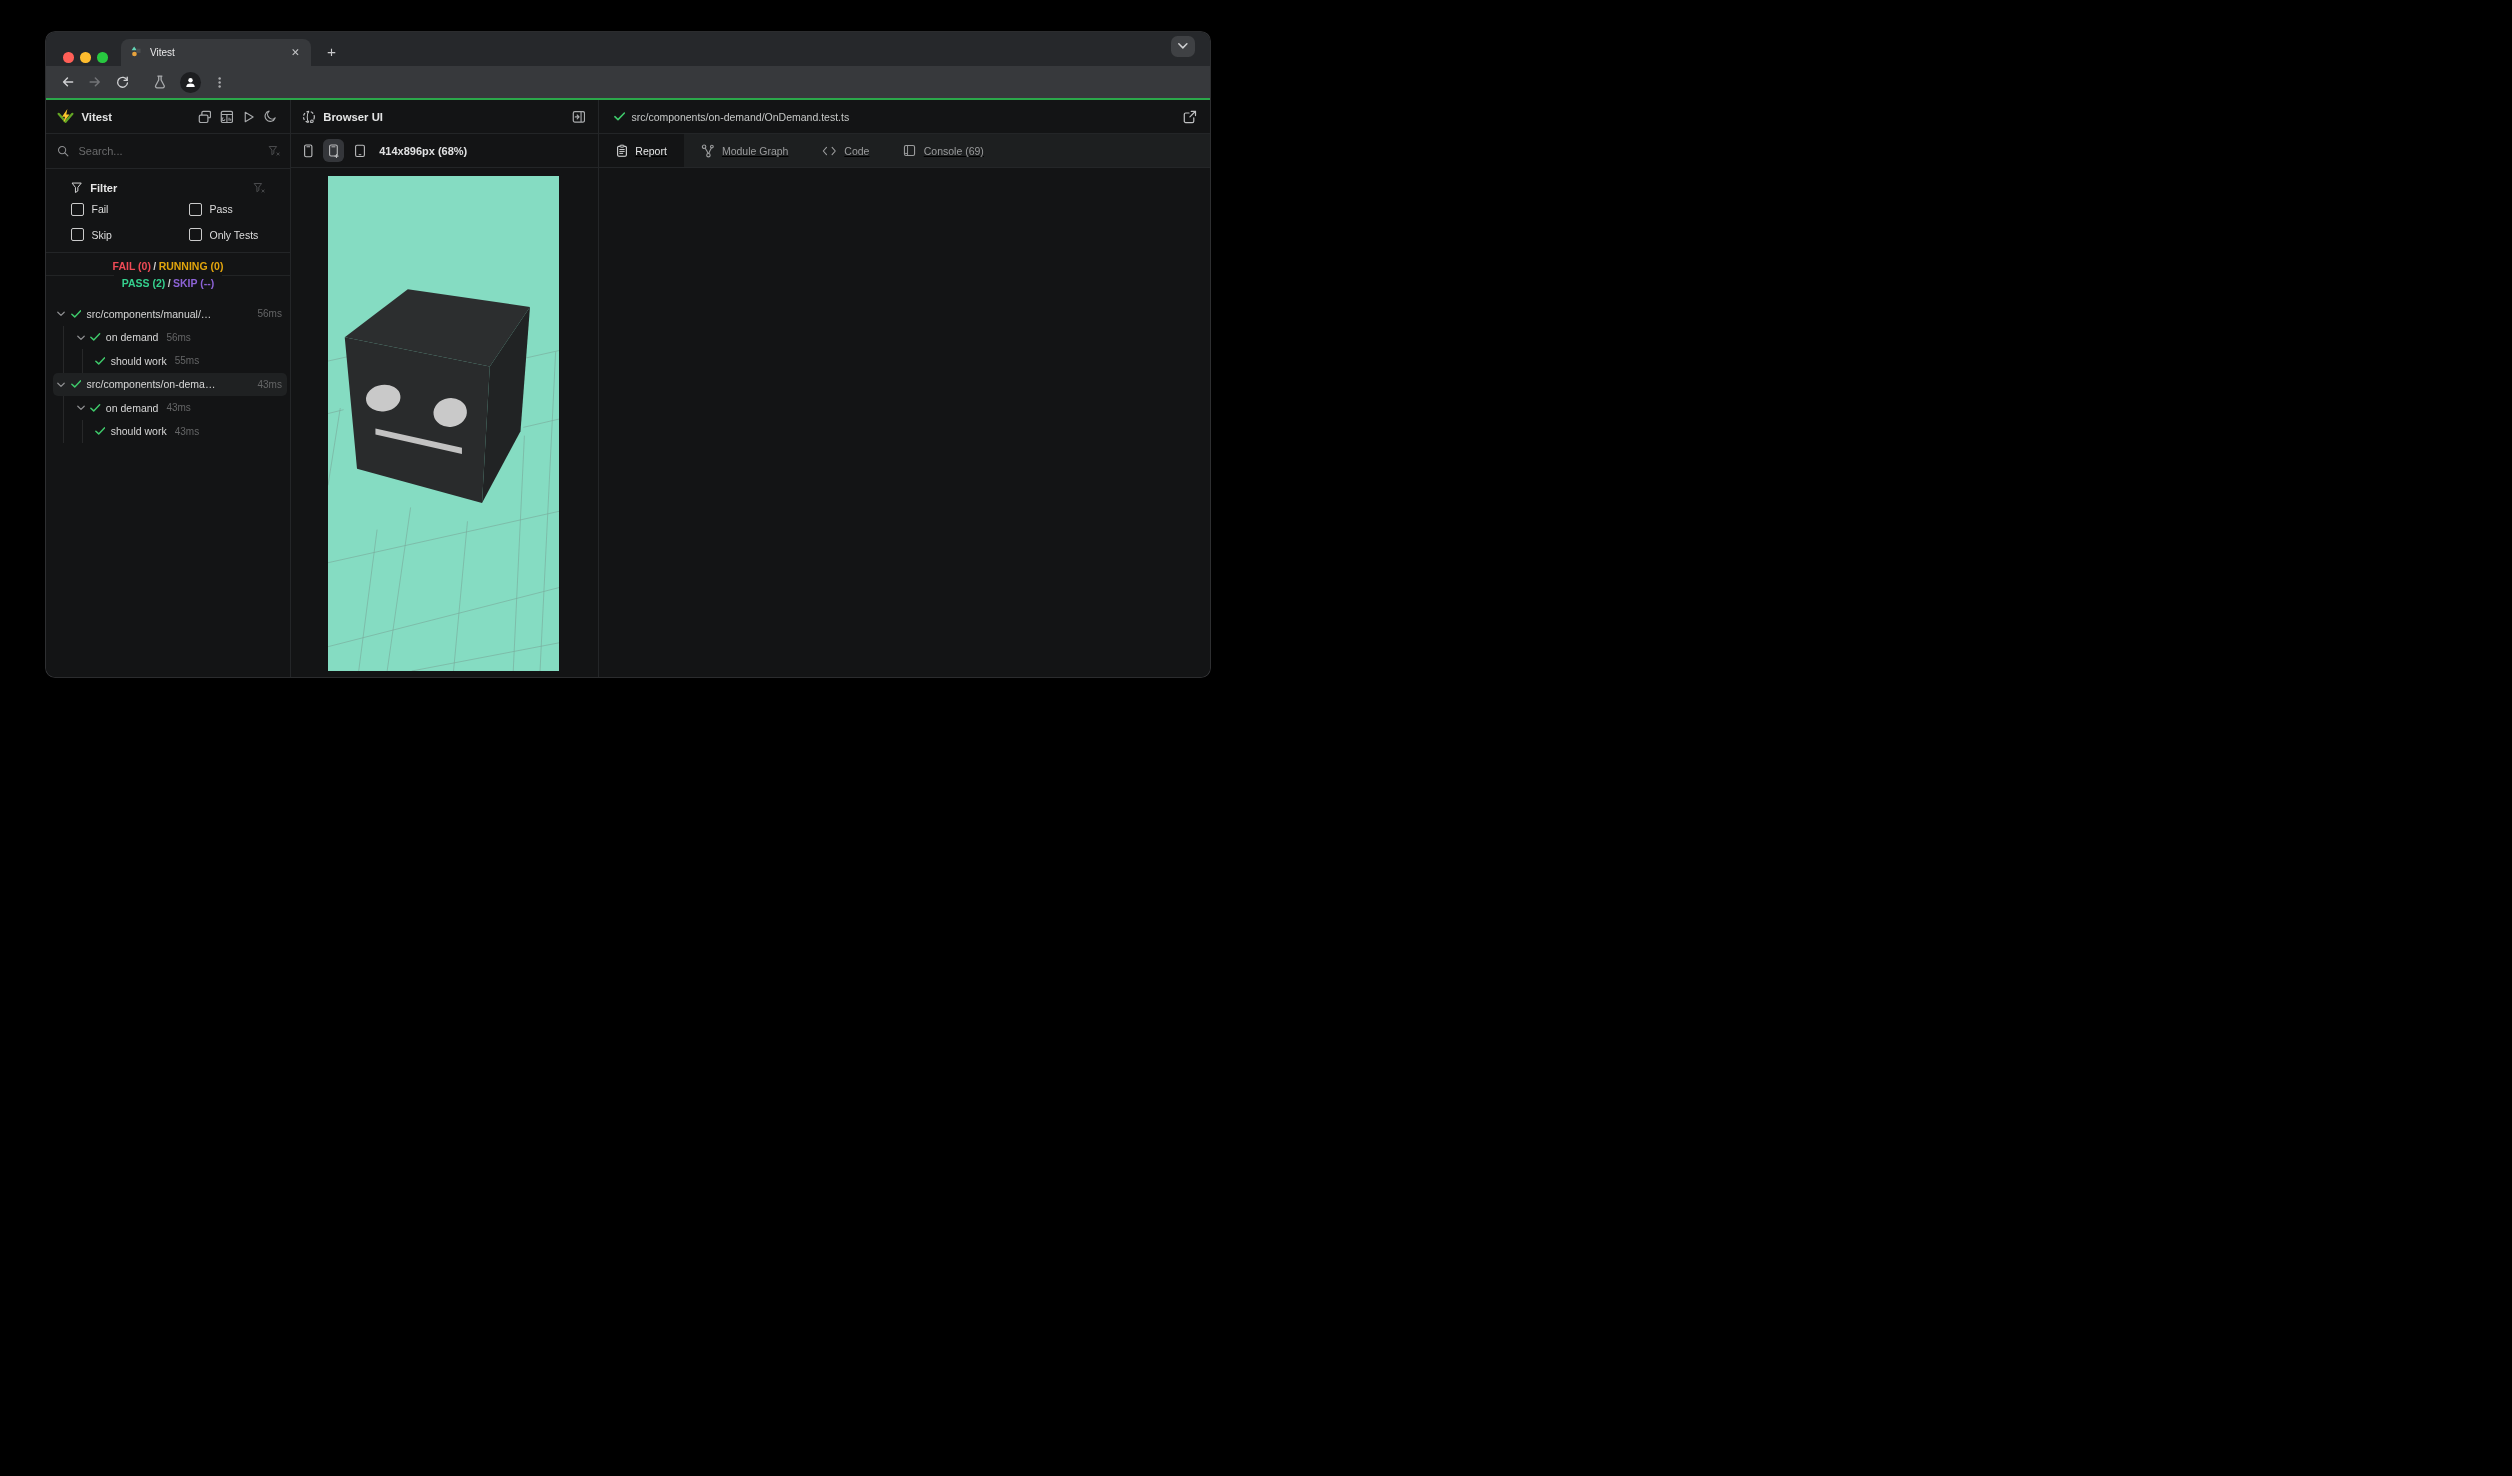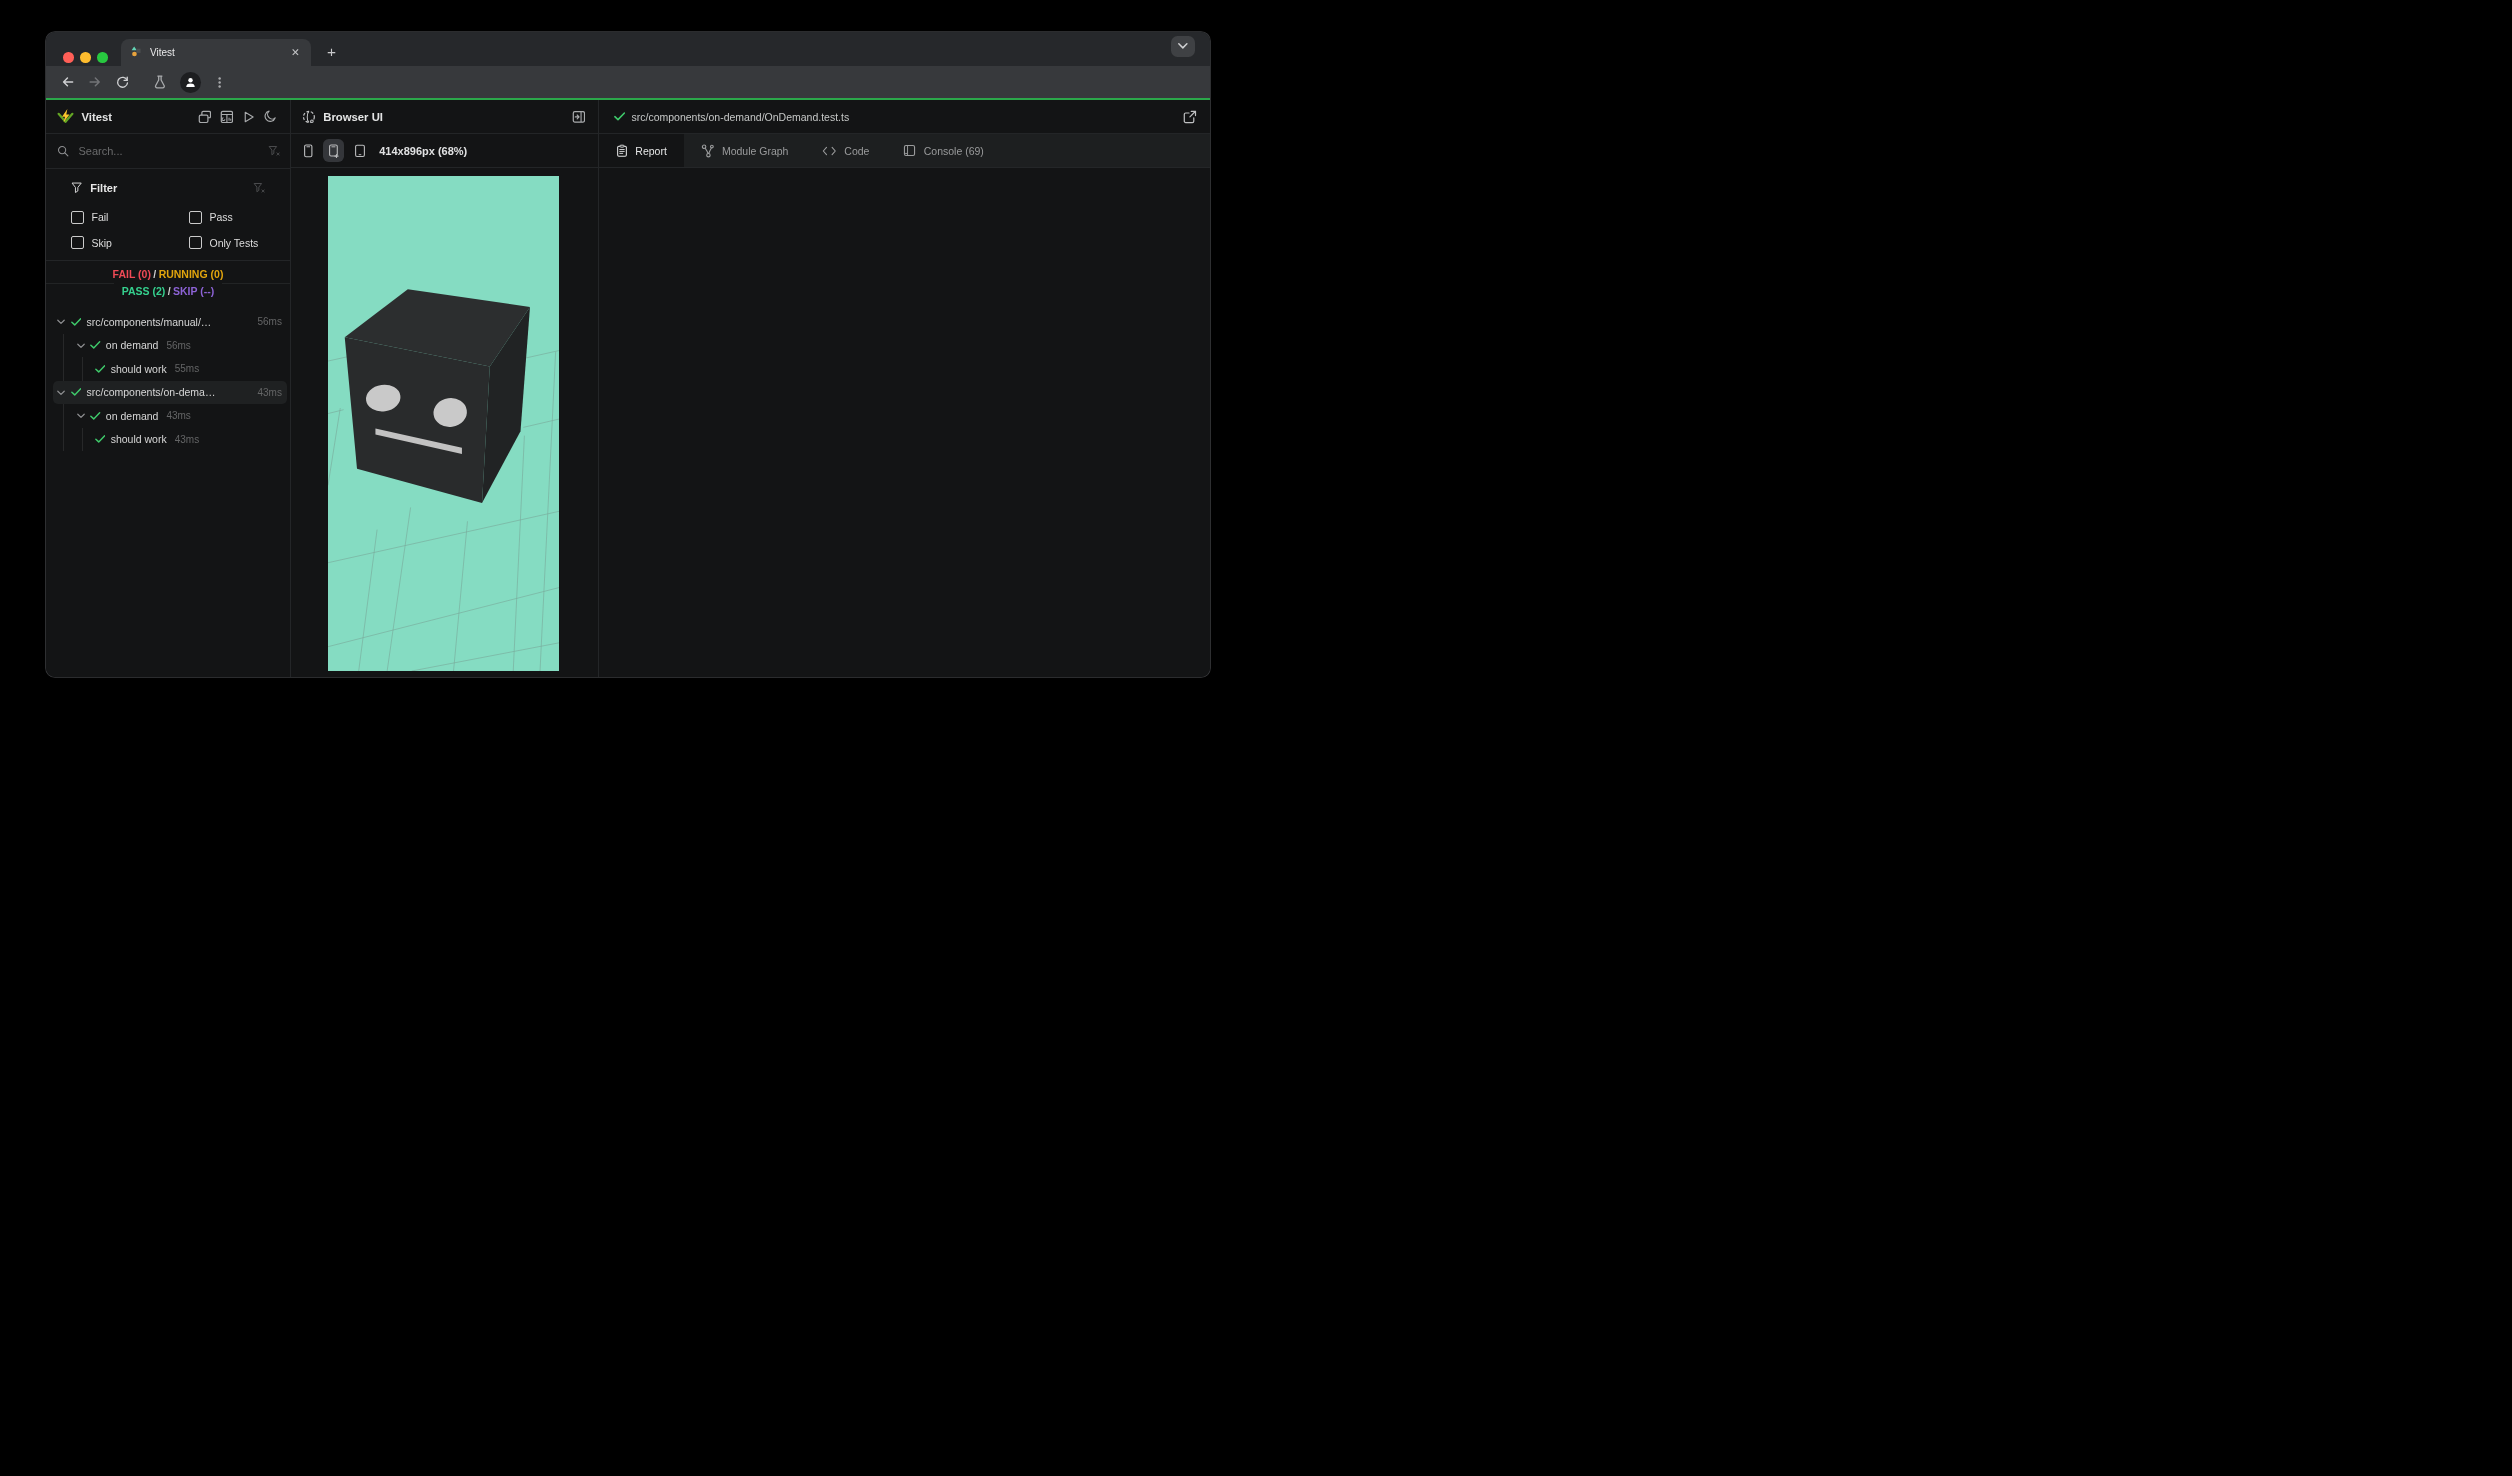--- a/index.html
+++ b/index.html
@@ -46,21 +46,21 @@
   .icbtn+.icbtn{margin-left:4px;}
   
   .search{height:35px;display:flex;align-items:center;border-bottom:0.8px solid #232527;padding:0 10.5px;box-sizing:border-box;}
   .search input{background:transparent;border:none;outline:none;color:#c9c9c9;font-size:11px;flex:1;margin-left:8px;
     font-family:"Liberation Sans",sans-serif;}
   .search input::placeholder{color:#6a6b6c;}
   .dimic{color:#4c4d4f;}
   .filterblock{border-bottom:0.8px solid #232527;padding:8px 25px 8px;}
   .filterhead{display:flex;align-items:center;height:21px;color:#e8e8e8;}
   .filterhead .ttl{font-size:11px;font-weight:700;margin-left:8px;flex:1;}
-  .cbgrid{display:grid;grid-template-columns:118px 1fr;row-gap:7.3px;margin-top:10px;}
+  .cbgrid{display:grid;grid-template-columns:118px 1fr;row-gap:7.3px;margin-top:2px;}
   .cbitem{display:flex;align-items:center;height:18px;}
   .cb{width:10.5px;height:10.5px;border:1.2px solid #cbcbcb;border-radius:2px;flex:0 0 auto;}
   .cbitem .lbl{font-size:10.5px;color:#dddddd;margin-left:8px;}
   .statusblock{position:relative;padding:4.9px 0 5.7px;}
   .statusblock:before{content:"";position:absolute;left:0;right:0;top:50%;border-top:0.8px solid #222425;}
   .statline{position:relative;display:table;margin:0 auto;padding:0 7.3px;background:#131415;
     font-size:10.5px;font-weight:700;line-height:17px;white-space:nowrap;}
   .st-fail{color:#f04a56}.st-run{color:#e2a50d}.st-pass{color:#35d08e}.st-skip{color:#8d63d6}
   .st-sep{color:#d4d4d4;font-weight:700;padding:0 2.4px;}
   .tree{padding:4.9px 3.2px 0 6.5px;}
@@ -79,21 +79,21 @@
     color:#b9babc;margin-right:4.9px;}
   .devbtn.sel{background:#34363a;}
   .devlabel{font-size:11px;font-weight:700;color:#e0e1e2;margin-left:4px;}
   .previewarea{position:relative;flex:1;}
   .viewport{position:absolute;left:37px;top:7.3px;width:231px;height:495px;}
   
   .pathrow{height:34px;display:flex;align-items:center;border-bottom:0.8px solid #232527;padding:0 13px;box-sizing:border-box;}
   .pathrow .tick{margin-right:4.9px;}
   .pathtext{font-size:10.5px;color:#c6c8c7;}
   .extbtn{color:#bfc0c2;display:flex;align-items:center;}
-  .tabsrow{height:34px;background:#1d1f20;display:flex;align-items:stretch;border-bottom:0.8px solid #242628;box-sizing:border-box;}
+  .tabsrow{height:34px;background:#1d1f20;display:flex;align-items:stretch;border-bottom:0.8px solid #242628;box-sizing:border-box;text-decoration:underline;}
   .rtab{display:flex;align-items:center;padding:0 17px;color:#9a9b9c;font-size:10.5px;gap:7.3px;}
   .rtab.active{background:#131415;color:#e5e6e6;}
   .banner{margin:7.3px 6.5px 0;height:31px;border-radius:3.2px;background:#152a1e;display:flex;align-items:center;padding:0 13px;}
   .bannertext{font-size:10.5px;font-weight:700;color:#38d47e;}
   svg{display:block;}
 </style>
 </head>
 <body>
 
 <div class="stage">

